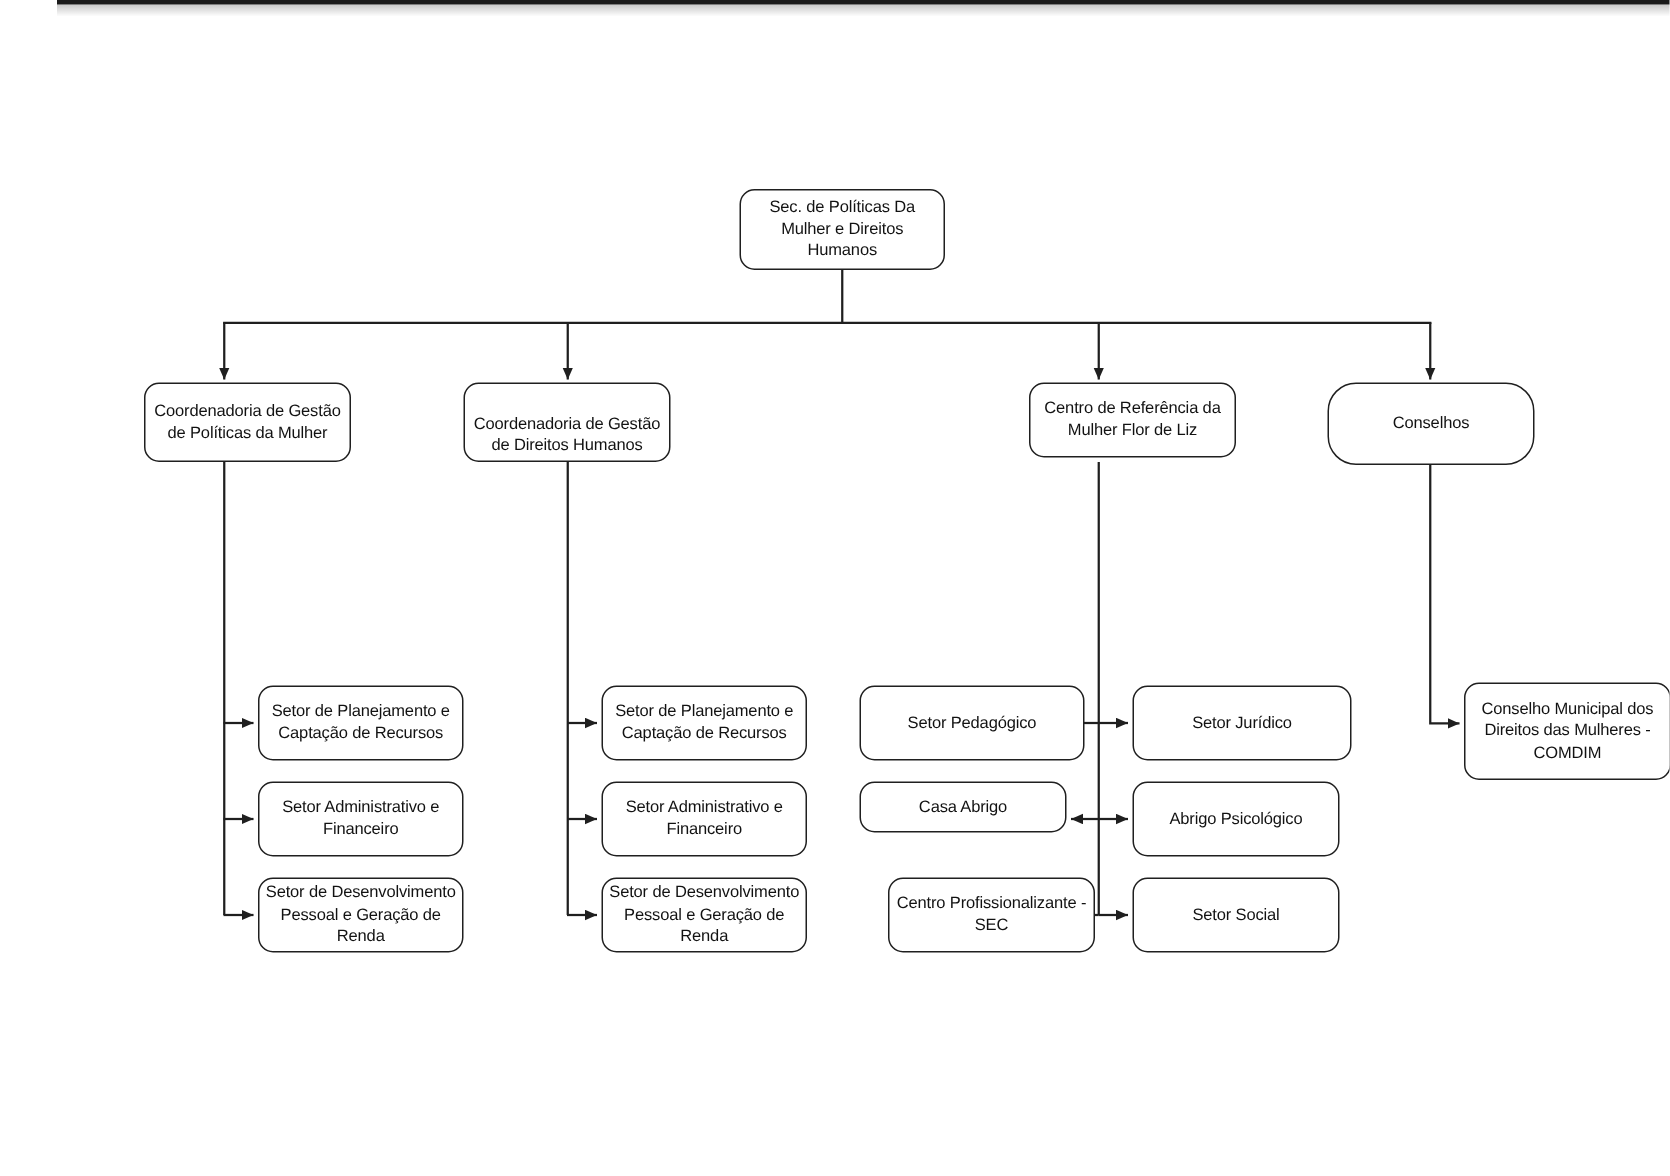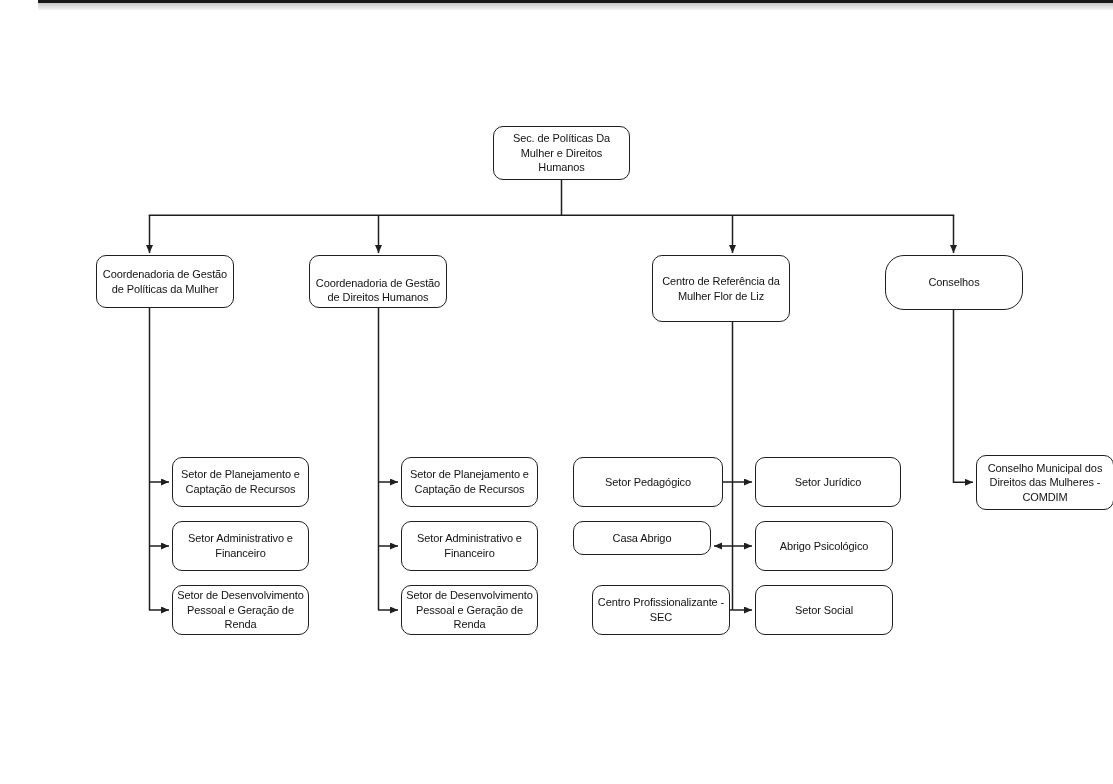--- a/index.html
+++ b/index.html
@@ -91,21 +91,21 @@
   <div class="node" style="left:455px; top:126px; width:137px; height:54px;">
     <span class="node-label">Sec. de Políticas Da Mulher e Direitos Humanos</span>
   </div>
 
   <div class="node" style="left:58px; top:255px; width:138px; height:53px;justify-content:center;">
     <span class="node-label">Coordenadoria de Gestão de Políticas da Mulher</span>
   </div>
   <div class="node" style="left:271px; top:255px; width:138px; height:53px;align-items:flex-end;">
     <span class="node-label">Coordenadoria de Gestão de Direitos Humanos</span>
   </div>
-  <div class="node" style="left:614px; top:255px; width:138px; height:67px;">
+  <div class="node" style="left:648px; top:255px; width:138px; height:50px;">
     <span class="node-label">Centro de Referência da Mulher Flor de Liz</span>
   </div>
   <div class="node" style="left:847px; top:255px; width:138px; height:55px;border-radius:19px;">
     <span class="node-label">Conselhos</span>
   </div>
 
   <div class="node" style="left:134px; top:457px; width:137px; height:50px;">
     <span class="node-label">Setor de Planejamento e Captação de Recursos</span>
   </div>
   <div class="node" style="left:134px; top:521px; width:137px; height:50px;">
@@ -138,17 +138,17 @@
   <div class="node" style="left:717px; top:457px; width:146px; height:50px;">
     <span class="node-label">Setor Jurídico</span>
   </div>
   <div class="node" style="left:717px; top:521px; width:138px; height:50px;">
     <span class="node-label">Abrigo Psicológico</span>
   </div>
   <div class="node" style="left:717px; top:585px; width:138px; height:50px;text-align:right;">
     <span class="node-label">Setor Social</span>
   </div>
 
-  <div class="node" style="left:938px; top:455px; width:138px; height:55px;">
+  <div class="node" style="left:938px; top:455px; width:138px; height:65px;">
     <span class="node-label">Conselho Municipal dos Direitos das Mulheres - COMDIM</span>
   </div>
 
 </div>
 
 </body></html>

